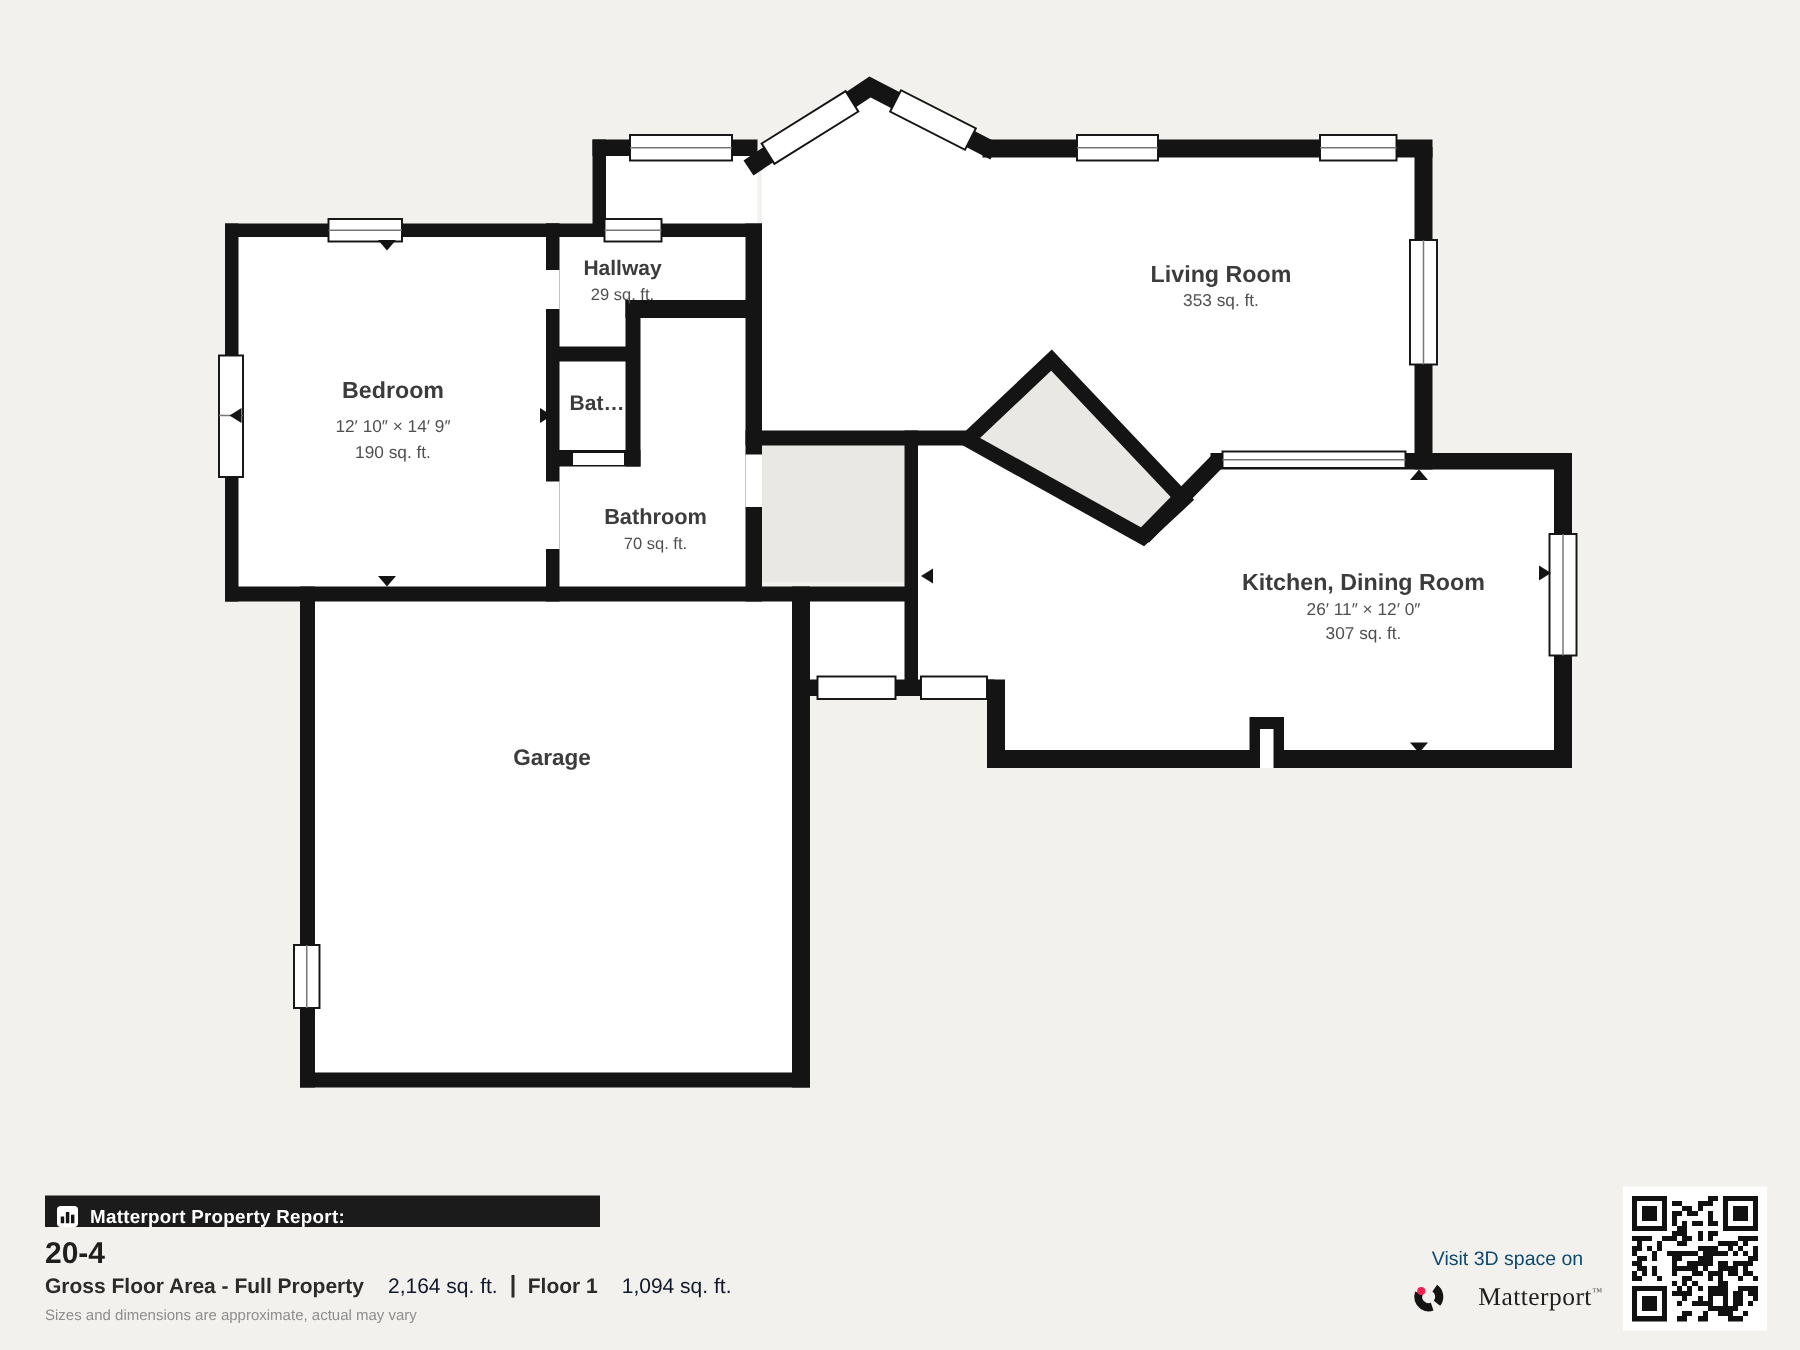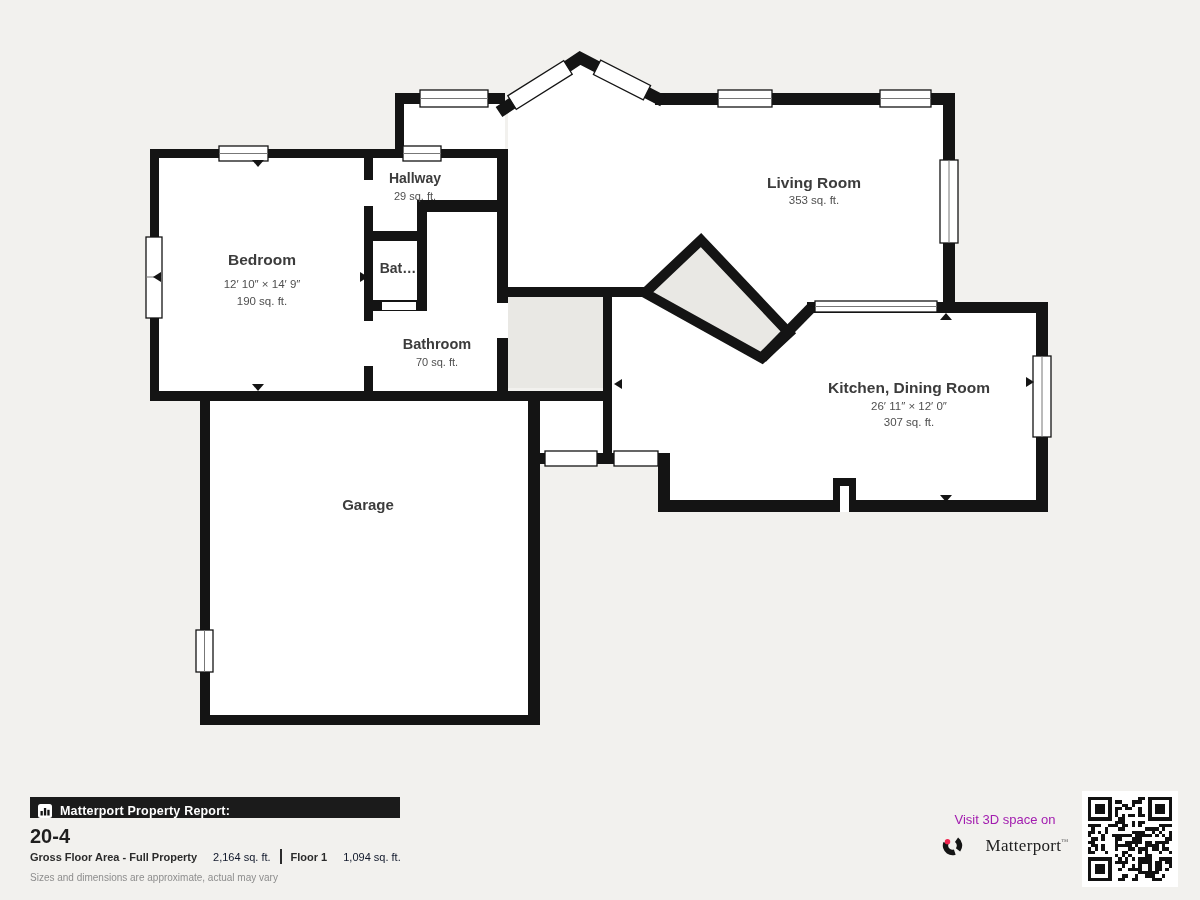--- a/index.html
+++ b/index.html
@@ -14,27 +14,27 @@
   #plan{position:absolute;left:0;top:0;}
   
   .footer{position:absolute;left:0;top:790px;width:1200px;height:110px;}
   .report-bar{
     position:absolute;left:30px;top:7px;width:370px;height:21px;
     background:#1b1b1b;display:flex;align-items:flex-end;gap:8px;padding:0;
   }
   .report-bar .bar-icon{margin-left:8px;flex:0 0 auto;display:flex;}
   .report-bar .bar-label{color:#fff;font-weight:bold;font-size:12.5px;letter-spacing:.2px;}
   .property-id{position:absolute;left:30px;top:35px;font-size:20px;font-weight:bold;color:#1f1f1f;}
-  .area-line{position:absolute;left:30px;top:59px;display:flex;align-items:center;font-size:11px;color:#3a3a3a;}
+  .area-line{position:absolute;left:30px;top:59px;display:flex;align-items:center;font-size:14px;color:#3a3a3a;}
   .area-line .lbl{font-weight:bold;color:#2b2b2b;}
   .area-line .val{margin-left:16px;color:#0f172a;}
   .area-line .divider{width:2px;height:15px;background:#2b2b2b;margin:0 9px;}
   .disclaimer{position:absolute;left:30px;top:82px;font-size:10px;color:#8d8d8d;}
   .visit-block{position:absolute;left:930px;top:22px;width:150px;text-align:center;}
-  .visit-text{font-size:13px;color:#a21caf;}
+  .visit-text{font-size:13px;color:#0c4a6e;margin-top:19px;}
   .brand-row{margin-top:8px;display:flex;align-items:center;justify-content:center;gap:23px;}
   .brand-word{font-family:"Liberation Serif", serif;font-size:17px;color:#1e1e1e;letter-spacing:.3px;}
   .brand-word sup{font-size:7px;color:#555;}
   .qr-wrap{position:absolute;left:1082px;top:1px;width:96px;height:96px;background:#ffffff;
     display:flex;align-items:center;justify-content:center;}
 </style>
 </head>
 <body>
 
 <svg id="plan" width="1200" height="790" viewBox="0 0 1200 790">

